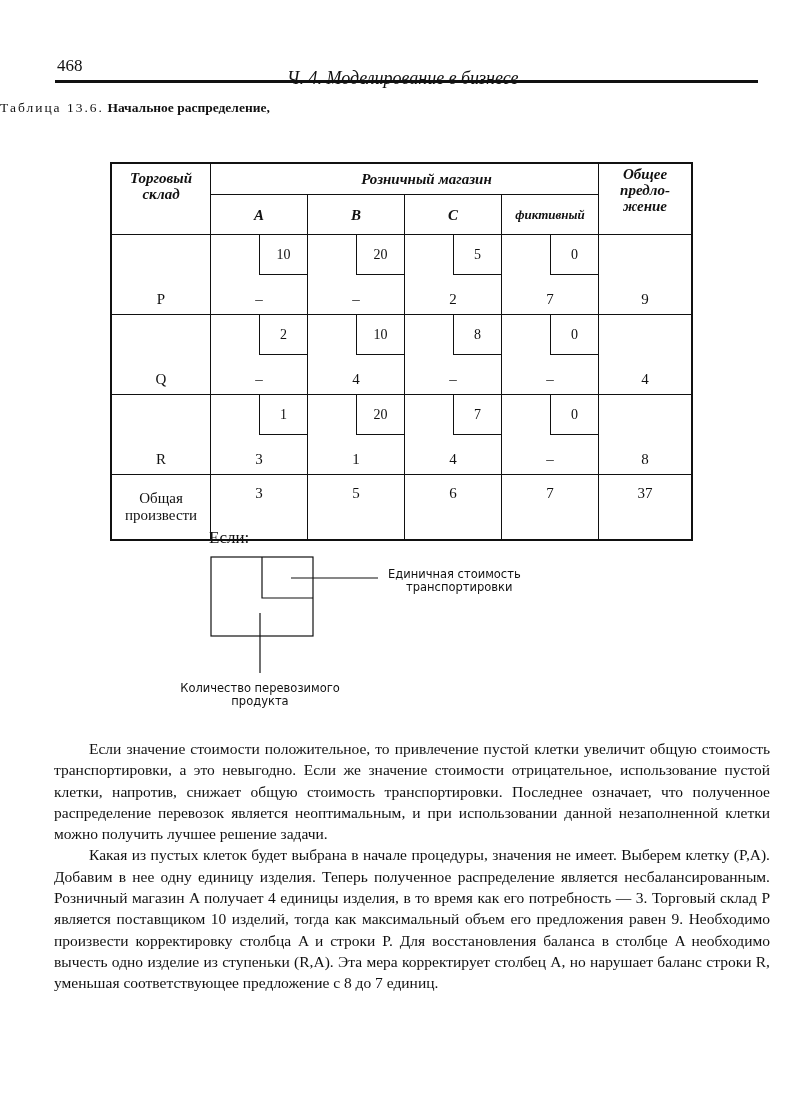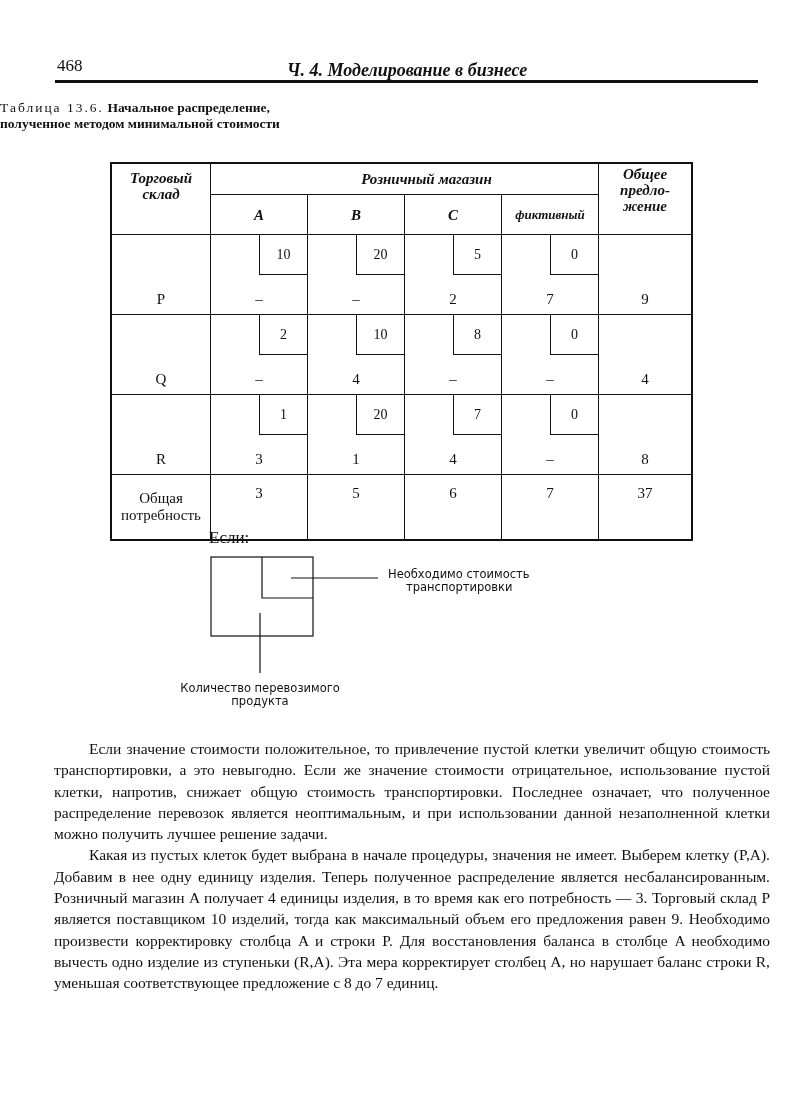--- a/index.html
+++ b/index.html
@@ -1,19 +1,19 @@
 <!DOCTYPE html>
 <html><head>
 <meta charset="utf-8">
 <style>
   html, body { margin: 0; padding: 0; background: #ffffff; }
   body { width: 800px; height: 1095px; position: relative; overflow: hidden; color: #111; font-family: "Liberation Serif", serif; }
   .header { position: absolute; left: 55px; top: 56px; width: 703px; height: 26px; }
   .page-num { position: absolute; left: 2px; top: 0; font-size: 17px; font-weight: normal; }
-  .running-title { position: absolute; left: 232px; top: 4px; font-size: 18px; font-style: italic; font-weight: bold; }
+  .running-title { position: absolute; left: 232px; top: 12px; font-size: 18px; font-style: italic; font-weight: normal; }
   .header-rule { position: absolute; left: 0; top: 24px; width: 703px; height: 3px; background: #111; }
   .caption { position: absolute; left: 0; width: 800px; top: 100px; text-align: left; font-size: 13.5px; line-height: 16px; }
   .caption .cap-label { letter-spacing: 2px; }
   .caption b { font-weight: bold; }
   table.grid { position: absolute; left: 110px; top: 142px; border-collapse: collapse; border: 2px solid #111; margin-top: 20px; }
   table.grid td { border: 1px solid #111; padding: 0; text-align: center; vertical-align: middle; font-size: 15px; }
   .hdr-it { font-style: italic; font-weight: bold; font-size: 14px; line-height: 16px; }
   .cell { position: relative; width: 96px; height: 79px; }
   .cost-box { position: absolute; right: 0; top: 0; width: 48px; height: 40px; border-left: 1px solid #111; border-bottom: 1px solid #111; box-sizing: border-box; display: flex; align-items: center; justify-content: center; font-size: 14px; }
   .qty { position: absolute; left: 0; right: 0; bottom: 6px; text-align: center; font-size: 15px; }
@@ -33,21 +33,20 @@
 <body>
 
 <div class="header">
   <span class="page-num">468</span>
   <span class="running-title">Ч. 4. Моделирование в бизнесе</span>
   <div class="header-rule"></div>
 </div>
 
 <div class="caption">
   <div><span class="cap-label">Таблица 13.6.</span> <b>Начальное распределение,</b></div>
-  <div><b>полученное методом минимальной стоимости</b></div>
 </div>
 
 <table class="grid">
   <tbody>
       <tr>
     <td rowspan="2" class="hdr-it" style="width:98px; height:64px; vertical-align:top; padding-top:6px;">
       <div style="width:70px; margin:0 auto;">Торговый склад</div>
     </td>
     <td colspan="4" class="hdr-it" style="height:28px;padding-left:44px;">Розничный магазин</td>
     <td rowspan="2" class="hdr-it" style="width:92px; vertical-align:top; padding-top:2px;">
@@ -130,41 +129,41 @@
     <td class="cell">
           <div class="cost-box">0</div>
           <div class="qty">–</div>
         </td>
     <td class="supply">
           <span>8</span>
         </td>
   </tr>
 
   <tr>
-    <td class="demand-label">Общая потребность</td>
+    <td class="demand-label">Общая произвести</td>
     <td class="demand-val">3</td>
     <td class="demand-val">5</td>
     <td class="demand-val">6</td>
     <td class="demand-val">7</td>
     <td class="demand-val">37</td>
   </tr>
 </tbody>
   </table>
 
 <div class="key-label">Если:</div>
 
 <svg class="key-diagram" viewBox="0 0 800 1095">
   <rect x="211" y="557" width="102" height="79" fill="none" stroke="#111" stroke-width="1.2"></rect>
   <polyline points="262,557 262,598 313,598" fill="none" stroke="#111" stroke-width="1.2"></polyline>
   <line x1="291" y1="578" x2="378" y2="578" stroke="#111" stroke-width="1.2"></line>
   <line x1="260" y1="613" x2="260" y2="673" stroke="#111" stroke-width="1.2"></line>
 </svg>
 
 <div class="key-text" style="left:388px; top:568px; width:160px; text-align:left;">
-  <div>Необходимо стоимость</div>
+  <div>Единичная стоимость</div>
   <div style="padding-left:18px;">транспортировки</div>
 </div>
 <div class="key-text" style="left:160px; top:682px; width:200px;">
   <div>Количество перевозимого</div>
   <div>продукта</div>
 </div>
 
 <div class="body-text" style="top:738px;">
   <p>Если значение стоимости положительное, то привлечение пустой клетки увеличит общую стоимость транспортировки, а это невыгодно. Если же значение стоимости отрицательное, использование пустой клетки, напротив, снижает общую стоимость транспортировки. Последнее означает, что полученное распределение перевозок является неоптимальным, и при использовании данной незаполненной клетки можно получить лучшее решение задачи.</p>
   <p>Какая из пустых клеток будет выбрана в начале процедуры, значения не имеет. Выберем клетку (P,A). Добавим в нее одну единицу изделия. Теперь полученное распределение является несбалансированным. Розничный магазин A получает 4 единицы изделия, в то время как его потребность — 3. Торговый склад P является поставщиком 10 изделий, тогда как максимальный объем его предложения равен 9. Необходимо произвести корректировку столбца A и строки P. Для восстановления баланса в столбце A необходимо вычесть одно изделие из ступеньки (R,A). Эта мера корректирует столбец A, но нарушает баланс строки R, уменьшая соответствующее предложение с 8 до 7 единиц.</p>

